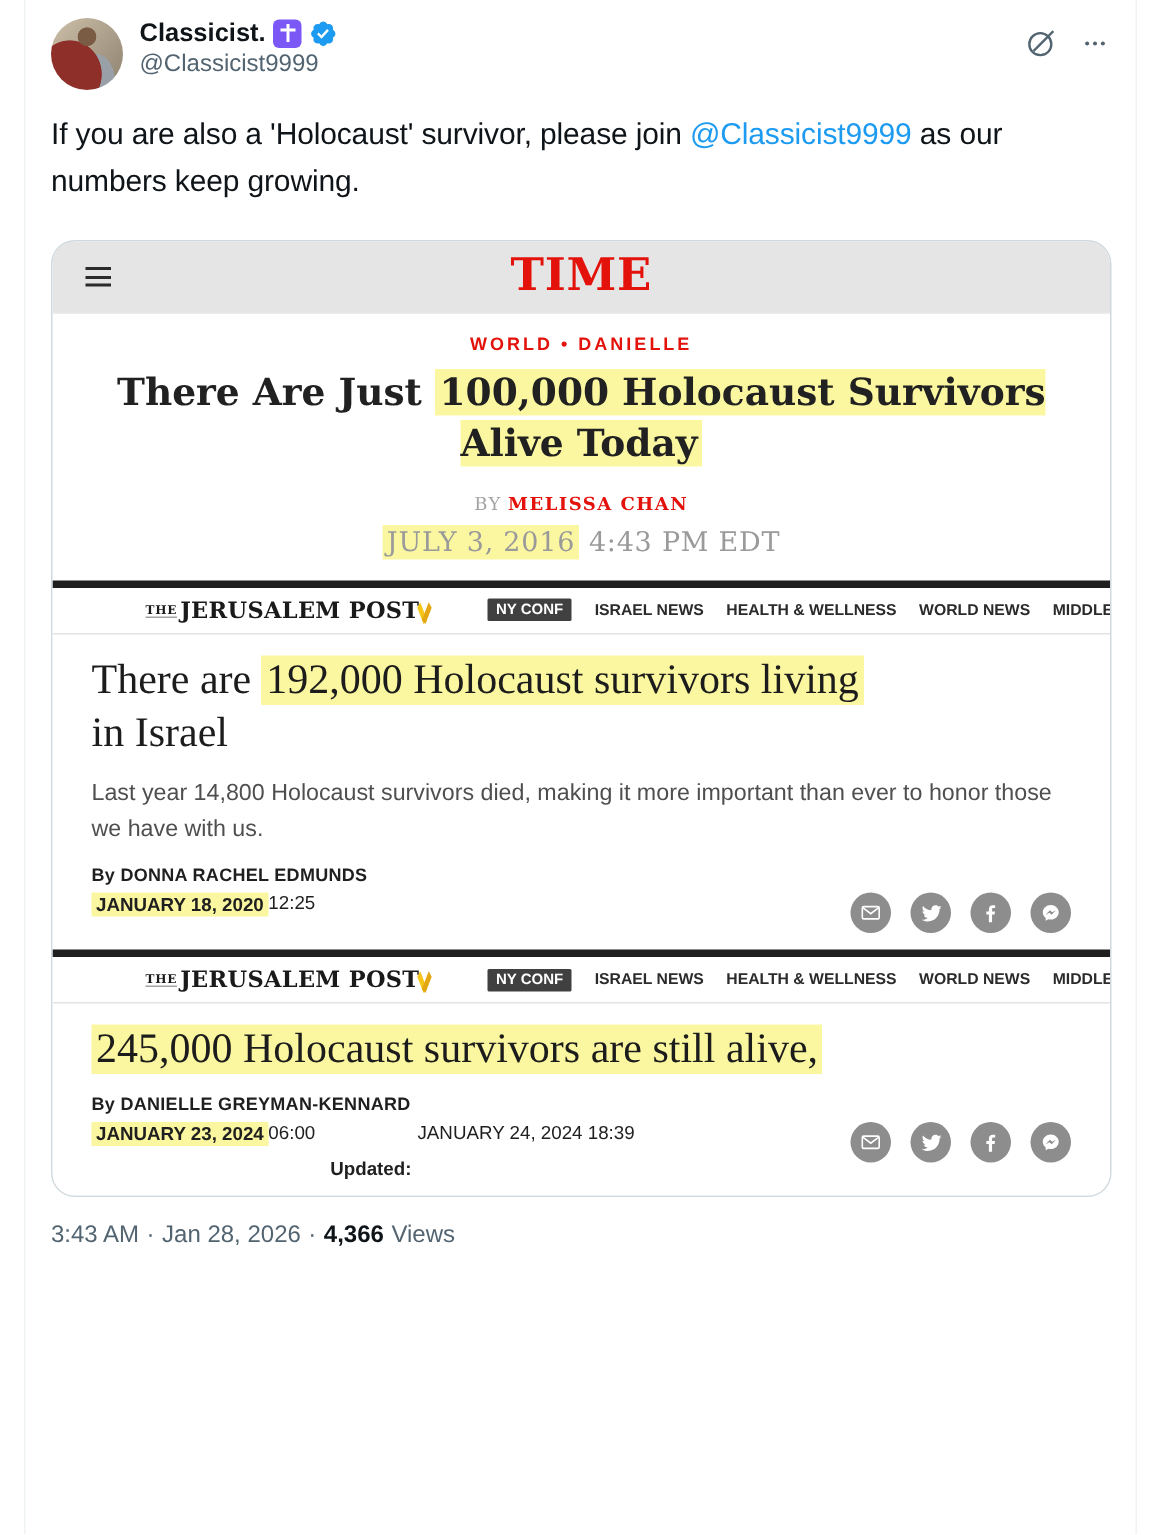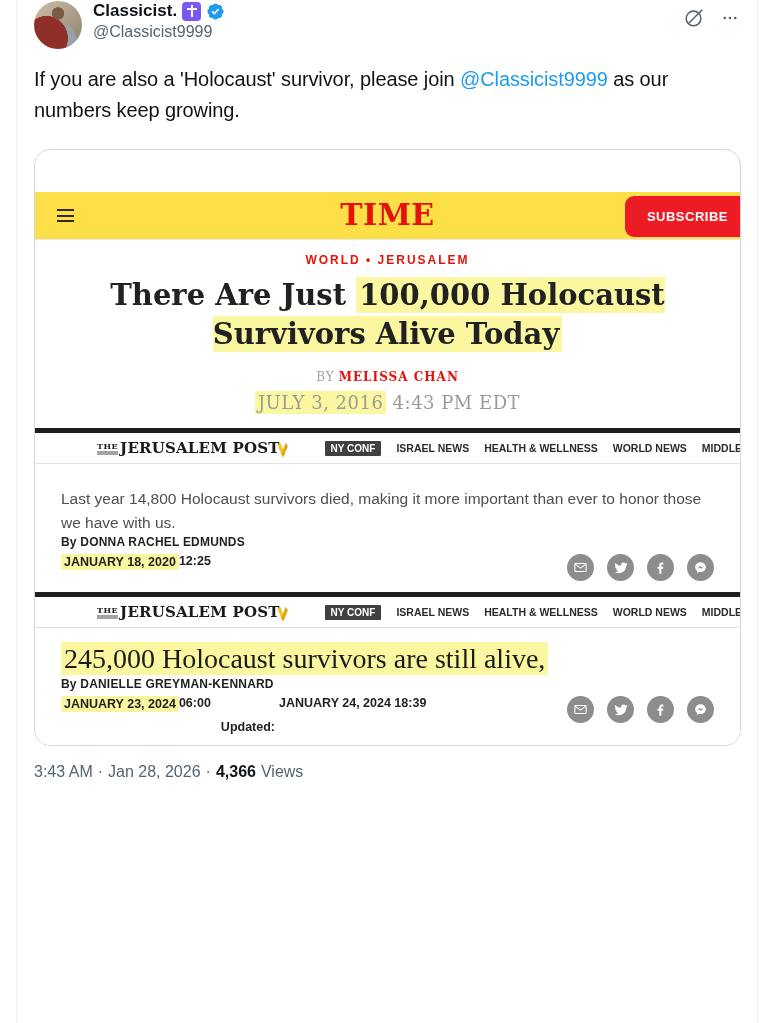--- a/index.html
+++ b/index.html
@@ -4,21 +4,21 @@
 <style>
   * { box-sizing: border-box; }
   html,body { margin:0; padding:0; }
   body {
     width:774px; height:1023px; background:#fff; overflow:hidden;
     font-family:"Liberation Sans", sans-serif; color:#0f1419;
   }
   .column {
     margin-left:16px; width:742px; min-height:1023px;
     border-left:1px solid #eff3f4; border-right:1px solid #eff3f4;
-    padding:1px 16px 0 17px;
+    padding:12px 16px 0 17px;
   }
 
   
   .tweet-header { display:flex; align-items:flex-start; }
   .avatar {
     width:48px; height:48px; border-radius:50%; flex:0 0 48px; cursor:pointer;
     background:
       radial-gradient(circle at 50% 26%, #7a5b44 0 14%, rgba(0,0,0,0) 15%),
       radial-gradient(ellipse at 26% 78%, #8e2f2a 0 42%, rgba(0,0,0,0) 43%),
       radial-gradient(ellipse at 62% 88%, #9aa0a8 0 30%, rgba(0,0,0,0) 31%),
@@ -45,64 +45,64 @@
 
   
   .card {
     margin-top:23px; border:1px solid #cfd9de; border-radius:16px;
     overflow:hidden; background:#fff; cursor:pointer;
   }
   .hl  { background:#fbf7a0; padding:1px 3px; }
   .black-bar { height:5px; background:#1f1f1f; }
 
   
-  .t-head { position:relative; height:48px; background:#fde047; border-bottom:1px solid #e8e8e8;margin-top:42px; }
+  .t-head { position:relative; height:48px; background:#e5e5e5; border-bottom:1px solid #e8e8e8; }
   .t-burger { position:absolute; left:22px; top:17px; display:flex; flex-direction:column; gap:3.5px; }
   .t-burger .bar { width:17px; height:2px; background:#2b2b2b; }
   .t-logo {
     position:absolute; left:50%; transform:translateX(-50%); top:5px;
     font-family:"DejaVu Serif", serif; font-weight:700; font-size:30px; color:#e3120b; letter-spacing:0.5px;
   }
   .t-subscribe {
     position:absolute; right:-10px; top:4px; height:41px; line-height:41px;
     background:#ed1b23; color:#fff; font-weight:700; font-size:13px;
     padding:0 22px; border-radius:9px; letter-spacing:0.5px;
   }
   .t-kicker { margin-top:13px; text-align:center; font-size:12px; font-weight:700; letter-spacing:2px; color:#e3120b; }
   .t-headline {
     margin:9px 16px 16px; text-align:center;
-    font-family:"DejaVu Serif", serif; font-weight:700; font-size:29px; line-height:1.35; color:#212121;
+    font-family:"DejaVu Serif", serif; font-weight:700; font-size:25px; line-height:1.35; color:#212121;
   }
   .t-byline { margin-top:11px; text-align:center; font-family:"DejaVu Serif", serif; font-size:12px; letter-spacing:1px; color:#a3a3a3; }
   .t-byline .author { color:#e3120b; font-weight:700; margin-left:4px; }
   .t-date { margin:8px 0 15px; text-align:center; font-family:"DejaVu Serif", serif; font-size:18px; letter-spacing:0.5px; color:#9a9a9a; }
   .t-date .hl { color:#8a8a42; color:#9a9a9a; }
 
   
   .jp-head {
     display:flex; align-items:center; height:31px; background:#fff;
     border-bottom:1px solid #e3e3e3; padding-left:62px; position:relative; white-space:nowrap;
   }
   .jp-logo { display:flex; align-items:center; }
   .jp-the {
     font-family:"DejaVu Serif", serif; font-size:8px; font-weight:700; line-height:1;
-    border-bottom:4px solid #a3a3a3; padding-bottom:1px; margin-right:2px; letter-spacing:0.5px; color:#1a1a1a;
+    border-bottom:1px solid #a3a3a3; padding-bottom:1px; margin-right:2px; letter-spacing:0.5px; color:#1a1a1a;
   }
   .jp-main { font-family:"DejaVu Serif", serif; font-size:15px; font-weight:700; color:#1a1a1a; letter-spacing:0.2px; }
   .jp-ribbon { margin-left:-3px; margin-top:4px; }
   .jp-nav { display:flex; align-items:center; gap:15px; margin-left:36px; font-size:10.5px; font-weight:700; color:#2b2b2b; }
   .jp-badge { background:#404040; color:#fff; font-size:10px; font-weight:700; padding:2px 6px; border-radius:1px; }
   .jp-paren { color:#e0566b; font-size:13px; width:5px; overflow:hidden; display:inline-block; }
 
   .jp-body { padding:13px 26px 11px; background:#fff; }
   .jp-headline { font-family:"Liberation Serif", serif; font-size:28px; line-height:1.28; color:#1c1c1c; font-weight:500; }
   .jp-sub { margin-top:10px; font-size:15.5px; line-height:1.55; color:#4f4f4f; max-width:645px; }
-  .jp-byline { font-size:12px; font-weight:600; color:#1f1f1f; letter-spacing:0.2px; }
+  .jp-byline { margin-top:11px; font-size:12px; font-weight:600; color:#1f1f1f; letter-spacing:0.2px; }
   .jp-meta { margin-top:5px; display:flex; align-items:flex-start; font-size:12.5px; font-weight:600; color:#1f1f1f; }
-  .jp-meta .plain { font-weight:700; }
+  .jp-meta .plain { font-weight:400; }
   .jp-meta .upd-label { margin-left:10px; font-weight:700;margin-top:24px; }
   .jp-share { margin-left:auto; display:flex; gap:13px; }
   .share-ic { width:27px; height:27px; border-radius:50%; background:#8d8d8d; display:flex; align-items:center; justify-content:center; }
 
   
   .tweet-footer { display:flex; align-items:center; gap:5px; margin-top:17px; font-size:16px; color:#536471; }
   .views-count { color:#0f1419; font-weight:700; }
 </style>
 </head>
 <body>
@@ -147,23 +147,22 @@
   <div class="card">
 
     <div>
       <div class="t-head">
         <div class="t-burger">
             <div class="bar"></div>
             <div class="bar"></div>
             <div class="bar"></div>
           </div>
         <div class="t-logo">TIME</div>
-        <div class="t-subscribe">SUBSCRIBE</div>
-      </div>
-      <div class="t-kicker">WORLD • JERUSALEM</div>
+      </div>
+      <div class="t-kicker">WORLD • DANIELLE</div>
       <div class="t-headline"><span>There Are Just </span><span class="hl">100,000 Holocaust Survivors Alive Today</span></div>
       <div class="t-byline"><span>BY</span><span class="author">MELISSA CHAN</span></div>
       <div class="t-date"><span class="hl">JULY 3, 2016</span><span> 4:43 PM EDT</span></div>
     </div>
 
     <div class="black-bar"></div>
 
     <div>
       <div class="jp-head">
         <span class="jp-logo">
@@ -178,20 +177,21 @@
           <span class="jp-badge">NY CONF</span>
           <span>ISRAEL NEWS</span>
           <span>HEALTH &amp; WELLNESS</span>
           <span>WORLD NEWS</span>
           <span>MIDDLE EAST</span>
         </span>
 
         <span class="jp-paren">(</span>
       </div>
       <div class="jp-body">
+        <div class="jp-headline"><span>There are </span><span class="hl">192,000 Holocaust survivors living</span><br><span>in Israel</span></div>
         <div class="jp-sub">Last year 14,800 Holocaust survivors died, making it more important than ever to honor those we have with us.</div>
         <div class="jp-byline">By DONNA RACHEL EDMUNDS</div>
         <div class="jp-meta">
           <span class="hl">JANUARY 18, 2020</span>
           <span class="plain"> 12:25</span>
           <span class="jp-share">
             <span class="share-ic">
                 <svg width="15" height="15" viewBox="0 0 24 24">
                   <rect x="3" y="5.5" width="18" height="13" rx="1.5" fill="none" stroke="#fff" stroke-width="1.7"></rect>
                   <path d="M3.5 6.5l8.5 6.5 8.5-6.5" fill="none" stroke="#fff" stroke-width="1.7"></path>

